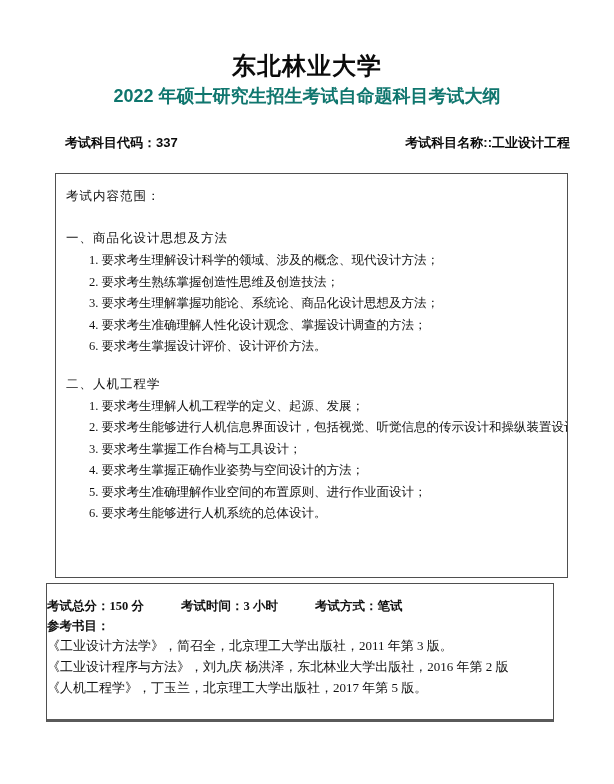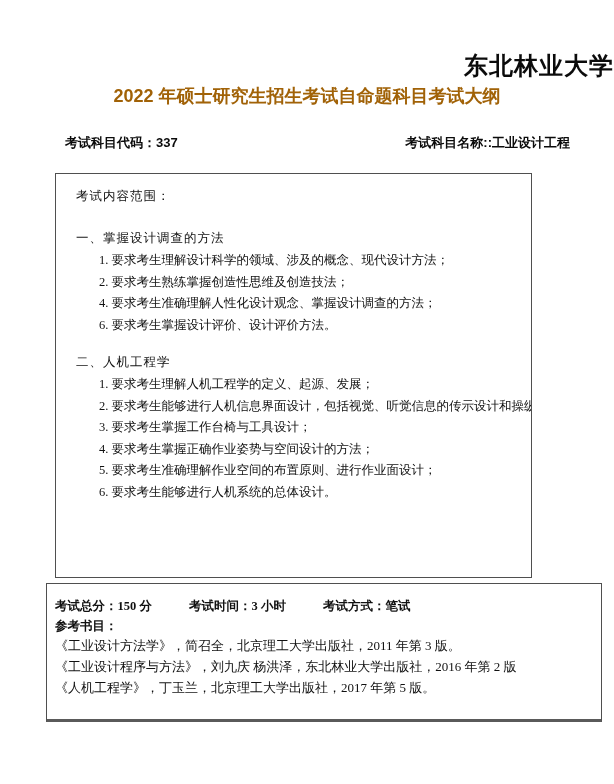--- a/index.html
+++ b/index.html
@@ -10,76 +10,76 @@
     background: #ffffff;
     font-family: "Liberation Serif", "DejaVu Serif", serif;
     color: #111111;
   }
   .page { position: absolute; inset: 0; }
 
   .university-name {
     position: absolute;
     top: 50px; left: 0; width: 100%;
     margin: 0;
-    text-align: right;
+    text-align: center;
     font-family: "Liberation Sans", "DejaVu Sans", sans-serif;
     font-size: 24px;
     font-weight: 700;
     letter-spacing: 1px;
     color: #0b0b0b;
   }
   .document-title {
     position: absolute;
     top: 84px; left: 0; width: 100%;
     margin: 0;
     text-align: center;
     font-family: "Liberation Sans", "DejaVu Sans", sans-serif;
     font-size: 18px;
     font-weight: 700;
-    color: #a16207;
+    color: #0f766e;
   }
   .meta-row {
     position: absolute;
     top: 134px; left: 65px; right: 44px;
     display: flex;
     justify-content: space-between;
     font-family: "Liberation Sans", "DejaVu Sans", sans-serif;
     font-size: 13px;
     font-weight: 700;
     color: #0b0b0b;
   }
 
   .content-box {
     position: absolute;
     left: 55px; top: 173px;
-    width: 477px; height: 405px;
+    width: 513px; height: 405px;
     border: 1.5px solid #4f4f4f;
     box-sizing: border-box;
-    padding: 13px 6px 0 20px;
+    padding: 13px 6px 0 10px;
     font-size: 12.5px;
     overflow: hidden;
   }
   .scope-heading { margin: 0; line-height: 18px; letter-spacing: 1px; }
   .section-title { margin: 24px 0 3px 0; line-height: 18px; letter-spacing: 1px; }
   .section-2 .section-title { margin-top: 17px; }
   .item {
     margin: 0;
     padding-left: 23px;
     line-height: 21.5px;
     white-space: nowrap;
   }
 
   .summary-box {
     position: absolute;
     left: 46px; top: 583px;
-    width: 556px; height: 139px;
+    width: 508px; height: 139px;
     border: 1.5px solid #4f4f4f;
     border-bottom: 3px solid #5a5a5a;
     box-sizing: border-box;
-    padding: 12px 6px 0 8px;
+    padding: 12px 6px 0 0;
     font-size: 12.5px;
     overflow: hidden;
   }
   .summary-line { margin: 0; line-height: 20px; font-weight: 700; }
   .summary-line .seg { margin-right: 34px; }
   .references-heading { margin: 0; line-height: 20px; font-weight: 700; }
   .reference-item { margin: 0; line-height: 20.8px; white-space: nowrap; font-size: 13px; }
 </style>
 </head>
 <body>
@@ -92,23 +92,24 @@
 
   <div class="meta-row">
     <span>考试科目代码：337</span>
     <span>考试科目名称::工业设计工程</span>
   </div>
 
   <div class="content-box">
     <p class="scope-heading">考试内容范围：</p>
 
     <div class="section section-1">
-      <p class="section-title">一、掌握设计调查的方法</p>
+      <p class="section-title">一、商品化设计思想及方法</p>
       <p class="item">1. 要求考生理解设计科学的领域、涉及的概念、现代设计方法；</p>
       <p class="item">2. 要求考生熟练掌握创造性思维及创造技法；</p>
+      <p class="item">3. 要求考生理解掌握功能论、系统论、商品化设计思想及方法；</p>
       <p class="item">4. 要求考生准确理解人性化设计观念、掌握设计调查的方法；</p>
       <p class="item">6. 要求考生掌握设计评价、设计评价方法。</p>
     </div>
 
     <div class="section section-2">
       <p class="section-title">二、人机工程学</p>
       <p class="item">1. 要求考生理解人机工程学的定义、起源、发展；</p>
       <p class="item">2. 要求考生能够进行人机信息界面设计，包括视觉、听觉信息的传示设计和操纵装置设计；</p>
       <p class="item">3. 要求考生掌握工作台椅与工具设计；</p>
       <p class="item">4. 要求考生掌握正确作业姿势与空间设计的方法；</p>

